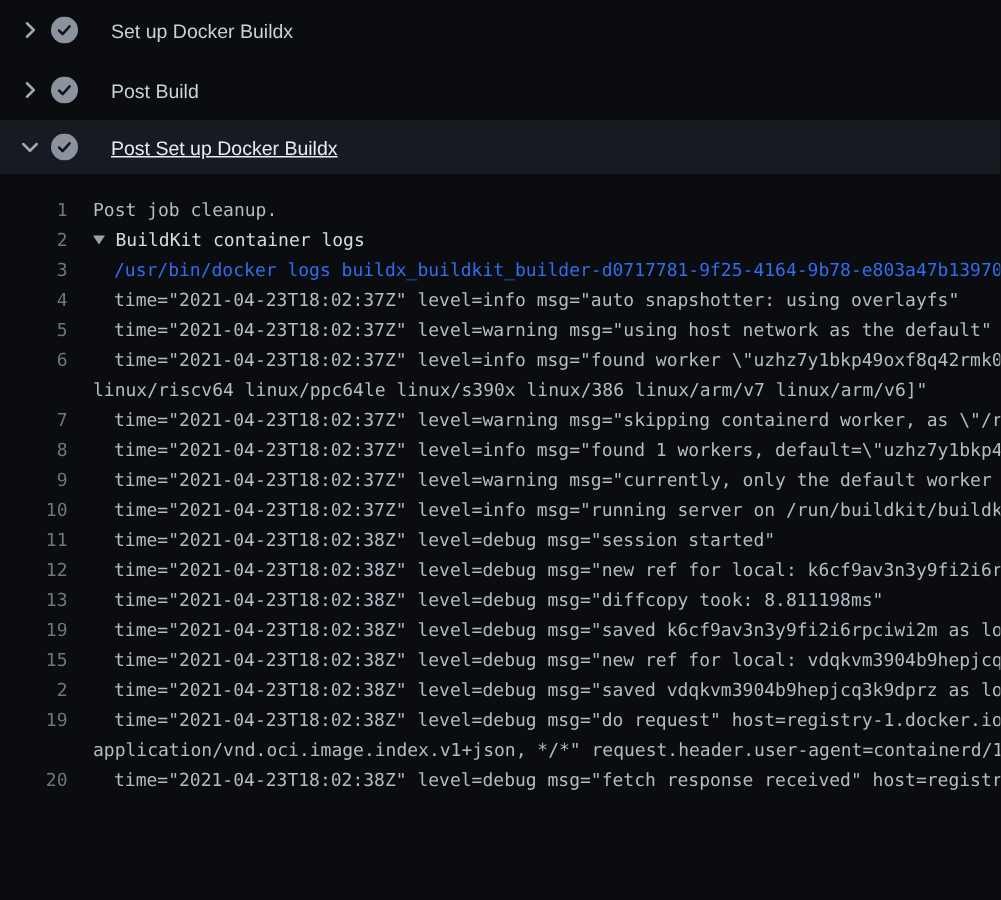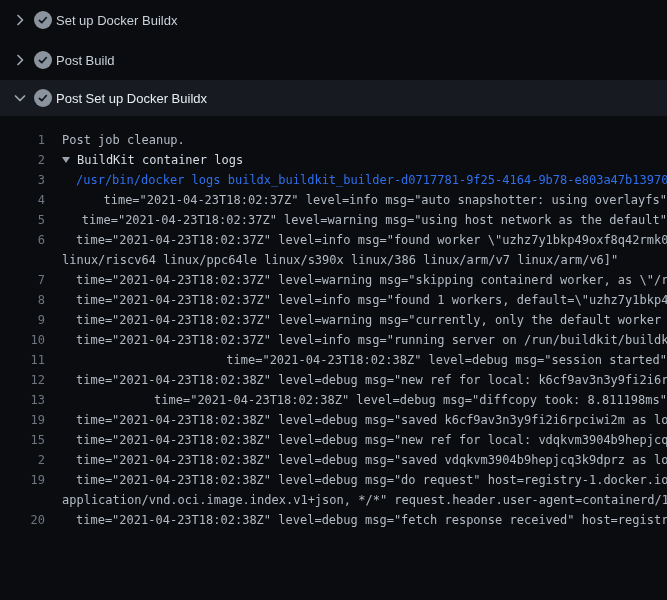--- a/index.html
+++ b/index.html
@@ -32,38 +32,38 @@
   }
   .chev{
     width:16px;height:16px;flex:0 0 16px;color:var(--chevron);
     display:flex;align-items:center;justify-content:center;
   }
   .check{
     width:18px;height:18px;flex:0 0 18px;margin-left:6px;color:var(--check-circle);
     display:flex;align-items:center;justify-content:center;
   }
   .step-label{
-    margin-left:4px;font-size:13px;color:var(--step-label);
+    margin-left:22px;font-size:13px;color:var(--step-label);
   }
-  .step-row.expanded .step-label{color:var(--expanded-step-label);font-weight:500;}
+  .step-row.expanded .step-label{color:var(--expanded-step-label);font-weight:500;text-decoration:underline;}
 
   .log-viewer{
     padding-top:14px;
     font-family:"DejaVu Sans Mono","Liberation Mono",monospace;
     font-size:12px;line-height:20px;
   }
   .lrow{display:flex;height:20px;white-space:pre;}
   .lnum{
     flex:0 0 45px;width:45px;text-align:right;
     color:var(--line-number);cursor:pointer;user-select:none;
   }
   .ltxt{
     padding-left:17px;color:var(--log-text);overflow:hidden;flex:1 1 auto;
   }
-  .ltxt.inner{padding-left:31px;text-align:right;}
+  .ltxt.inner{padding-left:31px;}
   .ltxt.cmd{color:var(--command-text);}
   .ltxt.grp{color:var(--group-text);cursor:pointer;}
   .tri{
     display:inline-block;width:0;height:0;
     border-left:4px solid transparent;border-right:4px solid transparent;
     border-top:6px solid #9aa3ad;margin-right:7px;vertical-align:1px;
   }
 </style>
 </head>
 <body>

